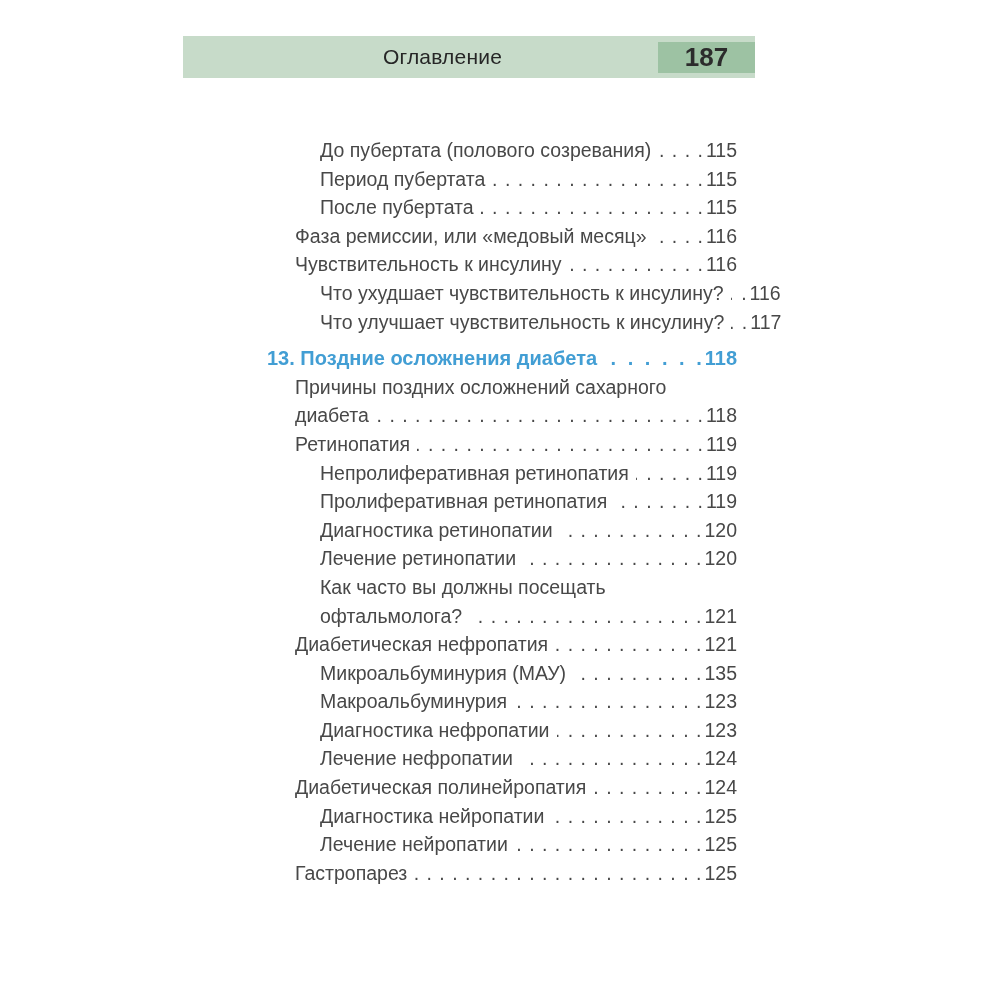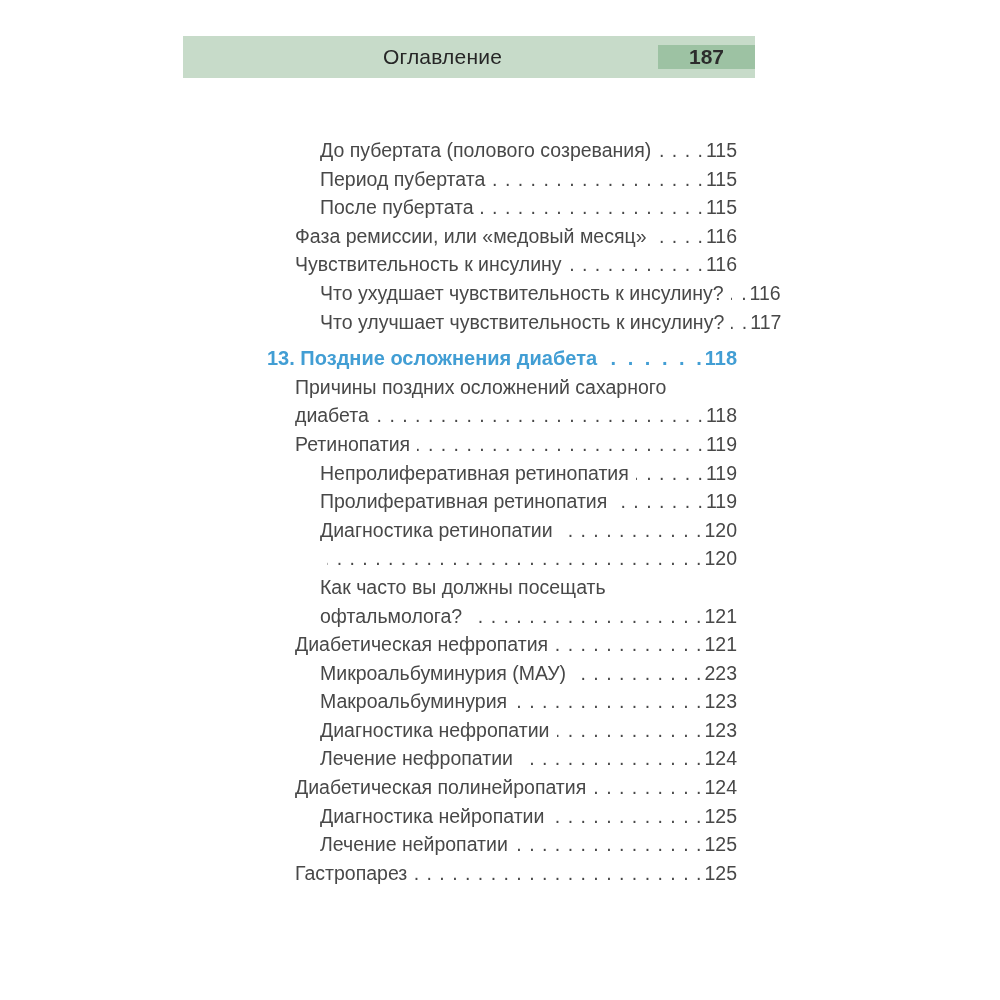--- a/index.html
+++ b/index.html
@@ -41,21 +41,21 @@
     letter-spacing: 0.2px;
   }
   .header-page-box {
     width: 97px;
     background: var(--header-box-bg);
     display: flex;
     align-items: center;
     justify-content: center;
   }
   .header-page-number {
-    font-size: 21px;
+    font-size: 26px;
     font-weight: 600;
     color: #2c2c2c;
   }
 
   
   .toc {
     position: absolute;
     left: 267px; top: 136px;
     width: 470px;
     font-size: 19.5px;
@@ -202,20 +202,21 @@
       </div>
       <div class="toc-entry lvl2">
         <div class="entry-lastline">
           <span class="entry-label">Диагностика ретинопатии</span>
           <span class="leader"></span>
           <span class="entry-page">120</span>
         </div>
       </div>
       <div class="toc-entry lvl2">
         <div class="entry-lastline">
+          <span class="entry-label">Лечение ретинопатии</span>
           <span class="leader"></span>
           <span class="entry-page">120</span>
         </div>
       </div>
       <div class="toc-entry lvl2">
         <div class="entry-line">Как часто вы должны посещать</div>
         <div class="entry-lastline">
           <span class="entry-label">офтальмолога?</span>
           <span class="leader"></span>
           <span class="entry-page">121</span>
@@ -225,21 +226,21 @@
         <div class="entry-lastline">
           <span class="entry-label">Диабетическая нефропатия</span>
           <span class="leader"></span>
           <span class="entry-page">121</span>
         </div>
       </div>
       <div class="toc-entry lvl2">
         <div class="entry-lastline">
           <span class="entry-label">Микроальбуминурия (МАУ)</span>
           <span class="leader"></span>
-          <span class="entry-page">223</span>
+          <span class="entry-page">135</span>
         </div>
       </div>
       <div class="toc-entry lvl2">
         <div class="entry-lastline">
           <span class="entry-label">Макроальбуминурия</span>
           <span class="leader"></span>
           <span class="entry-page">123</span>
         </div>
       </div>
       <div class="toc-entry lvl2">

